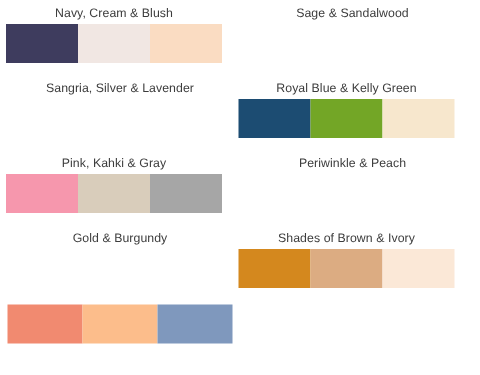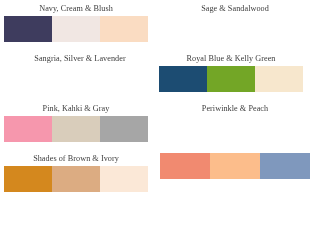--- a/index.html
+++ b/index.html
@@ -16,21 +16,20 @@
     -webkit-font-smoothing: antialiased;
   }
 
   #palette-grid {
     width: 310px;
     height: 250px;
     display: grid;
     grid-template-columns: 155px 155px;
     grid-template-rows: 50px 50px 50px 50px;
     box-sizing: border-box;
-    font-family: Liberation Serif, serif;
   }
 
   .palette-card {
     position: relative;
     box-sizing: border-box;
     display: flex;
     flex-direction: column;
     align-items: center;
     padding-top: 3px;
   }
@@ -131,20 +130,28 @@
       </div>
     </div>
     <div class="palette-card col-right">
       <div class="palette-title">Periwinkle &amp; Peach</div>
       <div class="swatch-row">
         <div class="swatch" title="Periwinkle #8e9dd8" style="background-color: rgb(142, 157, 216);"></div>
         <div class="swatch" title="Pale Pink #f3e7e1" style="background-color: rgb(243, 231, 225);"></div>
         <div class="swatch" title="Peach #faab7c" style="background-color: rgb(250, 171, 124);"></div>
       </div>
     </div>
+    <div class="palette-card col-right">
+      <div class="palette-title">Gold &amp; Burgundy</div>
+      <div class="swatch-row">
+        <div class="swatch" title="Gold #eec455" style="background-color: rgb(238, 196, 85);"></div>
+        <div class="swatch" title="Off White #eeeeee" style="background-color: rgb(238, 238, 238);"></div>
+        <div class="swatch" title="Burgundy #6b0d13" style="background-color: rgb(107, 13, 19);"></div>
+      </div>
+    </div>
     <div class="palette-card col-left">
       <div class="palette-title">Shades of Brown &amp; Ivory</div>
       <div class="swatch-row">
         <div class="swatch" title="Brown #d4881e" style="background-color: rgb(212, 136, 30);"></div>
         <div class="swatch" title="Tan #dcac82" style="background-color: rgb(220, 172, 130);"></div>
         <div class="swatch" title="Ivory #fbe8d7" style="background-color: rgb(251, 232, 215);"></div>
       </div>
     </div>
     <div class="palette-card col-right">
       <div class="swatch-row">

